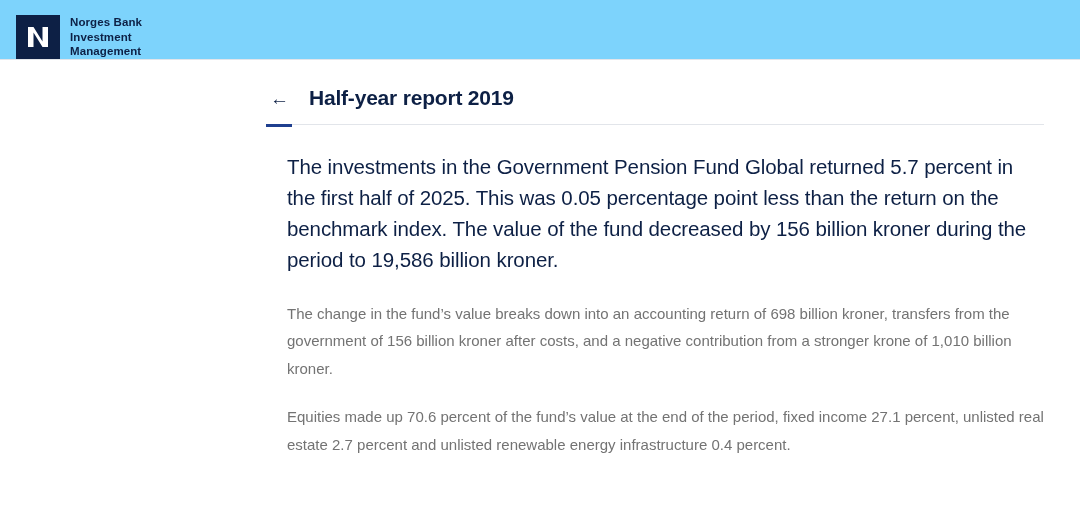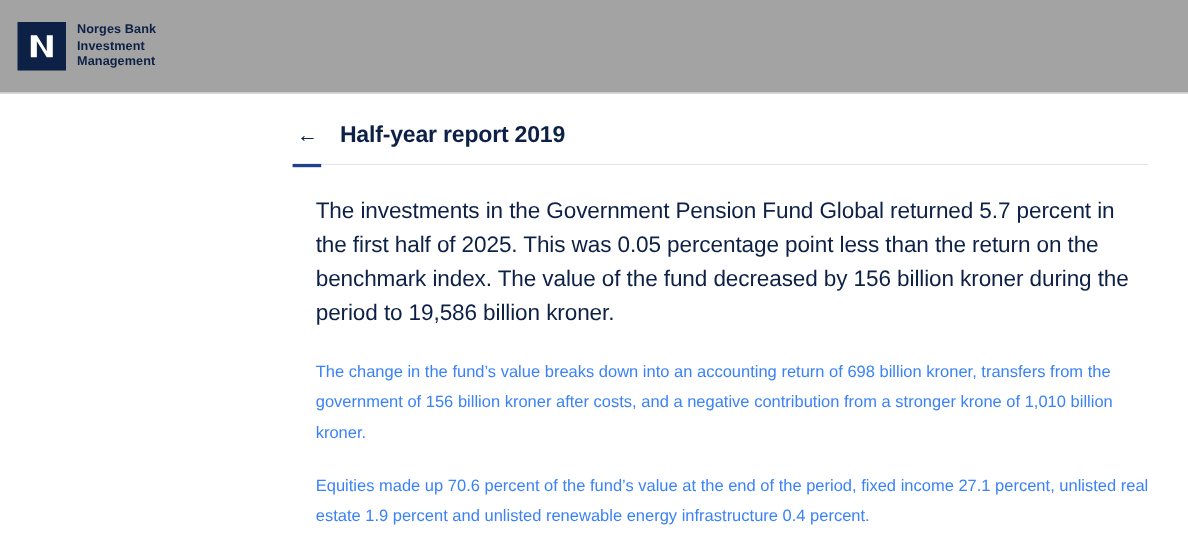--- a/index.html
+++ b/index.html
@@ -9,26 +9,26 @@
     width: 1080px;
     height: 509px;
     background: #ffffff;
     font-family: "Liberation Sans", sans-serif;
     color: #0c1a35;
     overflow: hidden;
   }
 
   
   .site-header {
-    height: 85px;
+    height: 60px;
     border-bottom: 1px solid #e2e5ea;
     display: flex;
-    align-items: center;
+    align-items: flex-end;
     padding-left: 16px;
-    background: #a3a3a3;
+    background: #7dd3fc;
   }
   .logo-wrap {
     display: flex;
     align-items: center;
     gap: 10px;
   }
   .logo-mark {
     width: 44px;
     height: 44px;
     background: #0d2045;
@@ -95,21 +95,21 @@
     font-size: 20.5px;
     line-height: 1.52;
     letter-spacing: -0.1px;
     color: #0d2045;
     margin: 0 0 24px 0;
     max-width: 790px;
   }
   .para {
     font-size: 15px;
     line-height: 1.85;
-    color: #3b82f6;
+    color: #737373;
     margin: 0 0 20px 0;
     max-width: 780px;
   }
 </style>
 </head>
 <body>
 
 <header class="site-header">
   <div class="logo-wrap">
     <span class="logo-mark">
@@ -127,16 +127,16 @@
 <div class="page">
 
   <div class="title-row">
     <span class="back-arrow">←</span>
     <h1 class="page-title">Half-year report 2019</h1>
   </div>
 
   <div class="content">
     <p class="lead">The investments in the Government Pension Fund Global returned 5.7 percent in the first half of 2025. This was 0.05 percentage point less than the return on the benchmark index. The value of the fund decreased by 156 billion kroner during the period to 19,586 billion kroner.</p>
     <p class="para">The change in the fund’s value breaks down into an accounting return of 698 billion kroner, transfers from the government of 156 billion kroner after costs, and a negative contribution from a stronger krone of 1,010 billion kroner.</p>
-    <p class="para">Equities made up 70.6 percent of the fund’s value at the end of the period, fixed income 27.1 percent, unlisted real estate 1.9 percent and unlisted renewable energy infrastructure 0.4 percent.</p>
+    <p class="para">Equities made up 70.6 percent of the fund’s value at the end of the period, fixed income 27.1 percent, unlisted real estate 2.7 percent and unlisted renewable energy infrastructure 0.4 percent.</p>
   </div>
 
 </div>
 
 </body></html>

